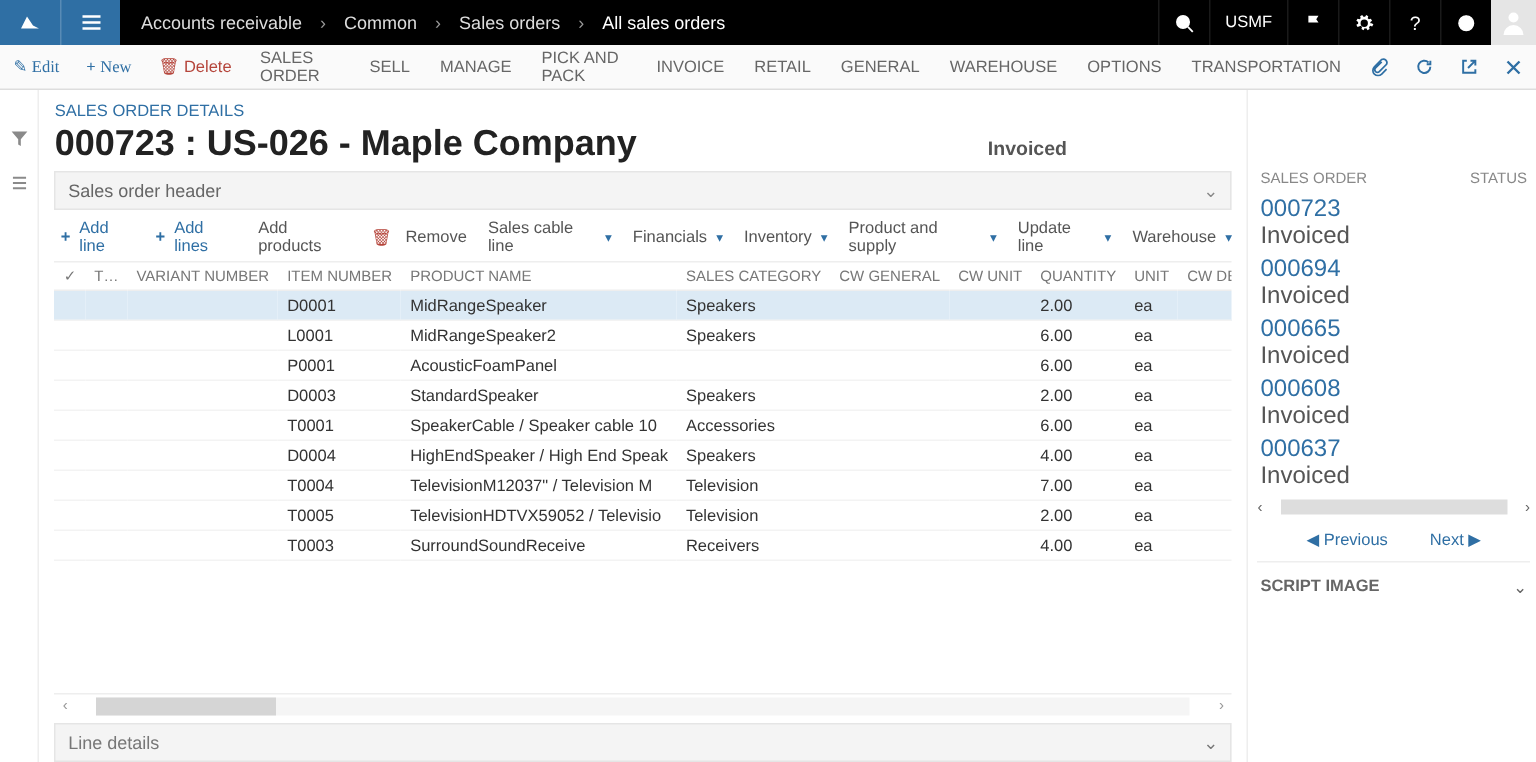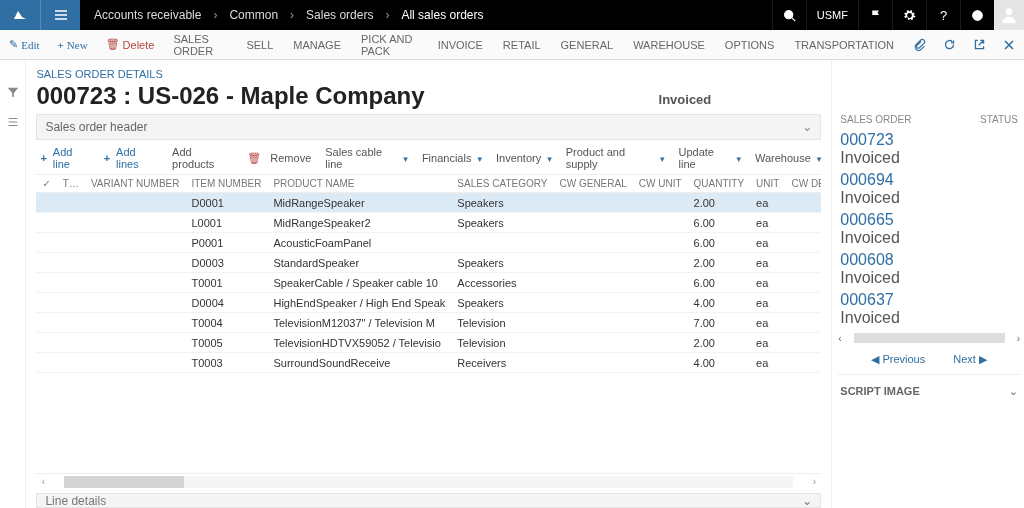--- a/index.html
+++ b/index.html
@@ -50,21 +50,21 @@
   table.grid { border-collapse:collapse; width:100%; font-size:11px; color:#333;}
   table.grid th { text-align:left; font-weight:400; color:#777; font-size:10px; padding:3px 6px; border-bottom:1px solid #eee; white-space:nowrap;}
   table.grid td { padding:3px 6px; border-bottom:1px solid #f3f3f3; white-space:nowrap; height:20px;}
   table.grid tr.sel td { background:#dceaf5;}
   .num { text-align:left;}
   .hscroll { height:16px; background:#fff; display:flex; align-items:center; border-top:1px solid #eee; margin-top:4px;}
   .hscroll .track { flex:1; height:12px; background:#f5f5f5; position:relative; margin:0 14px;}
   .hscroll .thumb { position:absolute; left:0; top:0; height:12px; width:120px; background:#d5d5d5;}
   .hscroll .arr { width:14px; text-align:center; color:#999; font-size:10px;}
 
-  .line-details { background:#f4f4f4; height:15px; display:flex; align-items:center; padding:0 8px; color:#777; border:1px solid #e5e5e5; margin-top:4px;}
+  .line-details { background:#f4f4f4; height:26px; display:flex; align-items:center; padding:0 8px; color:#777; border:1px solid #e5e5e5; margin-top:4px;}
   .line-details .chev{ margin-left:auto;}
 
   
   .rightpane { width:204px; border-left:1px solid #eee; padding:50px 4px 0 6px; background:#fff; display:flex; flex-direction:column; position:relative;}
   .rp-head { font-size:11px; font-weight:600; color:#2F6FA4; padding:4px 2px; border-bottom:1px solid #eee; display:flex;}
   .rp-head .chev{ margin-left:auto; color:#888; font-weight:400;}
   .rp-cols { display:flex; font-size:10px; color:#888; padding:4px 2px;}
   .rp-cols .c1{ flex:1;}
   .rp-row { display:flex; font-size:16px; padding:2px 2px;flex-direction:column;}
   .rp-row .so { color:#2F6FA4; flex:1;}

